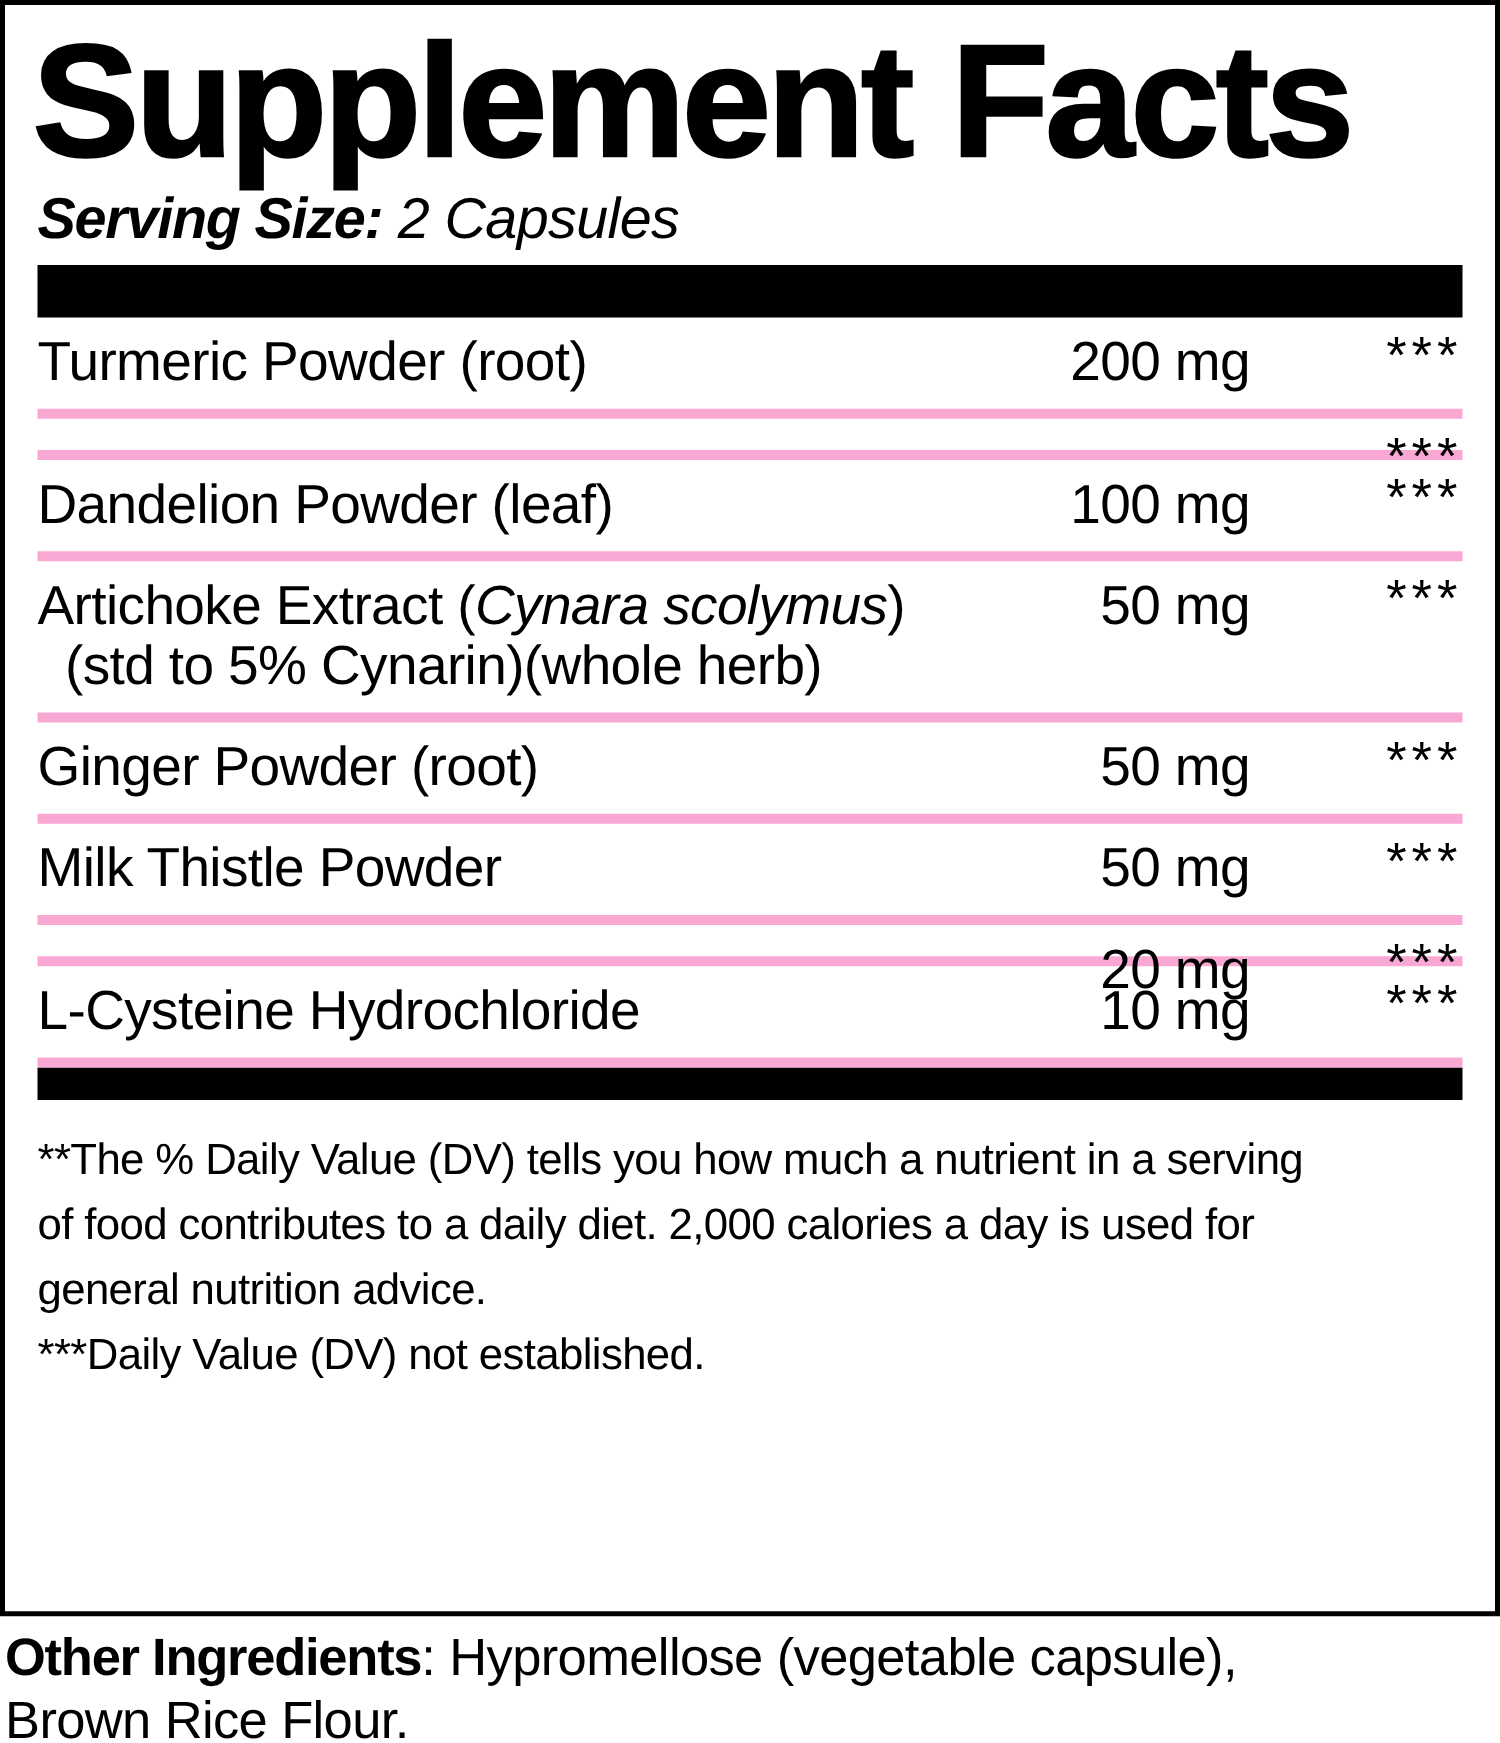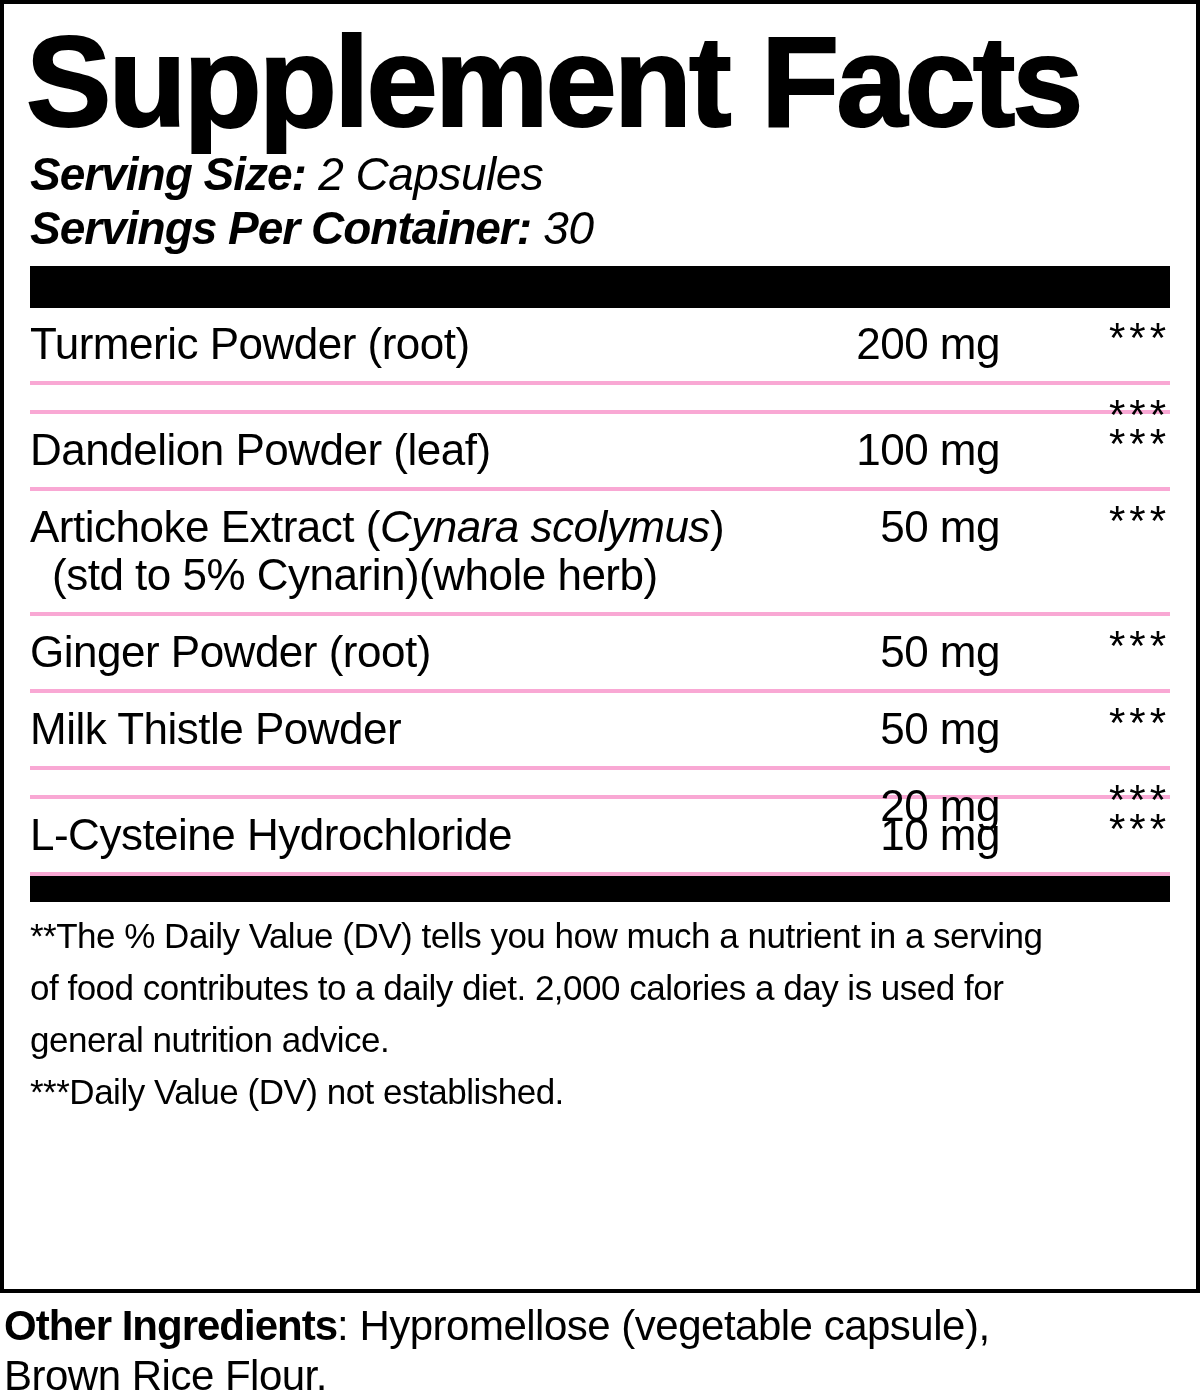--- a/index.html
+++ b/index.html
@@ -52,21 +52,21 @@
     line-height: 69px;
     font-weight: 700;
     font-size: 42px;
     letter-spacing: -1px;
     white-space: nowrap;
   }
   .hdr-amount { right: 170px; }
   .hdr-dv { right: 0; }
   .row {
     position: relative;
-    border-bottom: 4px solid #f9a8d4;
+    border-bottom: 8px solid #f9a8d4;
     padding: 12px 0 13px;
     font-size: 44px;
     line-height: 48px;
     letter-spacing: -0.5px;
   }
   .row:last-of-type { border-bottom: none; }
   .row .name { white-space: nowrap; }
   .row .name-line2 { padding-left: 22px; white-space: nowrap; }
   .row .amount {
     position: absolute;
@@ -82,21 +82,21 @@
     font-size: 42px;
     letter-spacing: 4px;
     white-space: nowrap;
   }
   .footnote {
     font-size: 35px;
     line-height: 52px;
     letter-spacing: -0.5px;
     white-space: pre-line;
   }
-  .footnote-top { margin-top: 8px; }
+  .footnote-top { margin-top: 22px; }
   .other {
     margin-top: 8px;
     padding-left: 4px;
     font-size: 42px;
     line-height: 50px;
     letter-spacing: -0.5px;
   }
   .other .lbl { font-weight: 700; letter-spacing: -1px; text-align: center; }
   .other .txt { font-weight: 400; white-space: pre-line; }
   .italic { font-style: italic; }
@@ -104,24 +104,20 @@
 </head>
 <body>
 
 <div class="panel">
 
   <h1 class="title">Supplement Facts</h1>
 
   <div class="serving-line">
     <span class="lbl">Serving Size:</span>
     <span class="val">2 Capsules</span>
-  </div>
-  <div class="serving-line">
-    <span class="lbl">Servings Per Container:</span>
-    <span class="val">30</span>
   </div>
 
   <div class="bar bar-thick"></div>
 
 
   <div class="bar bar-medium"></div>
 
   <div class="row">
     <div class="name">Turmeric Powder (root)</div>
     <div class="amount">200 mg</div>

